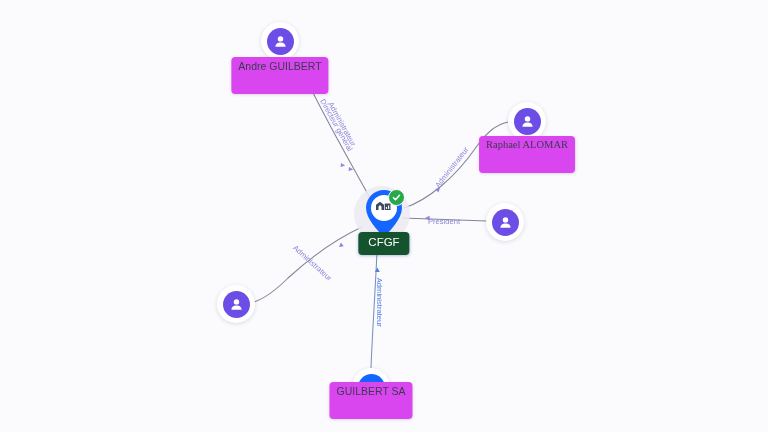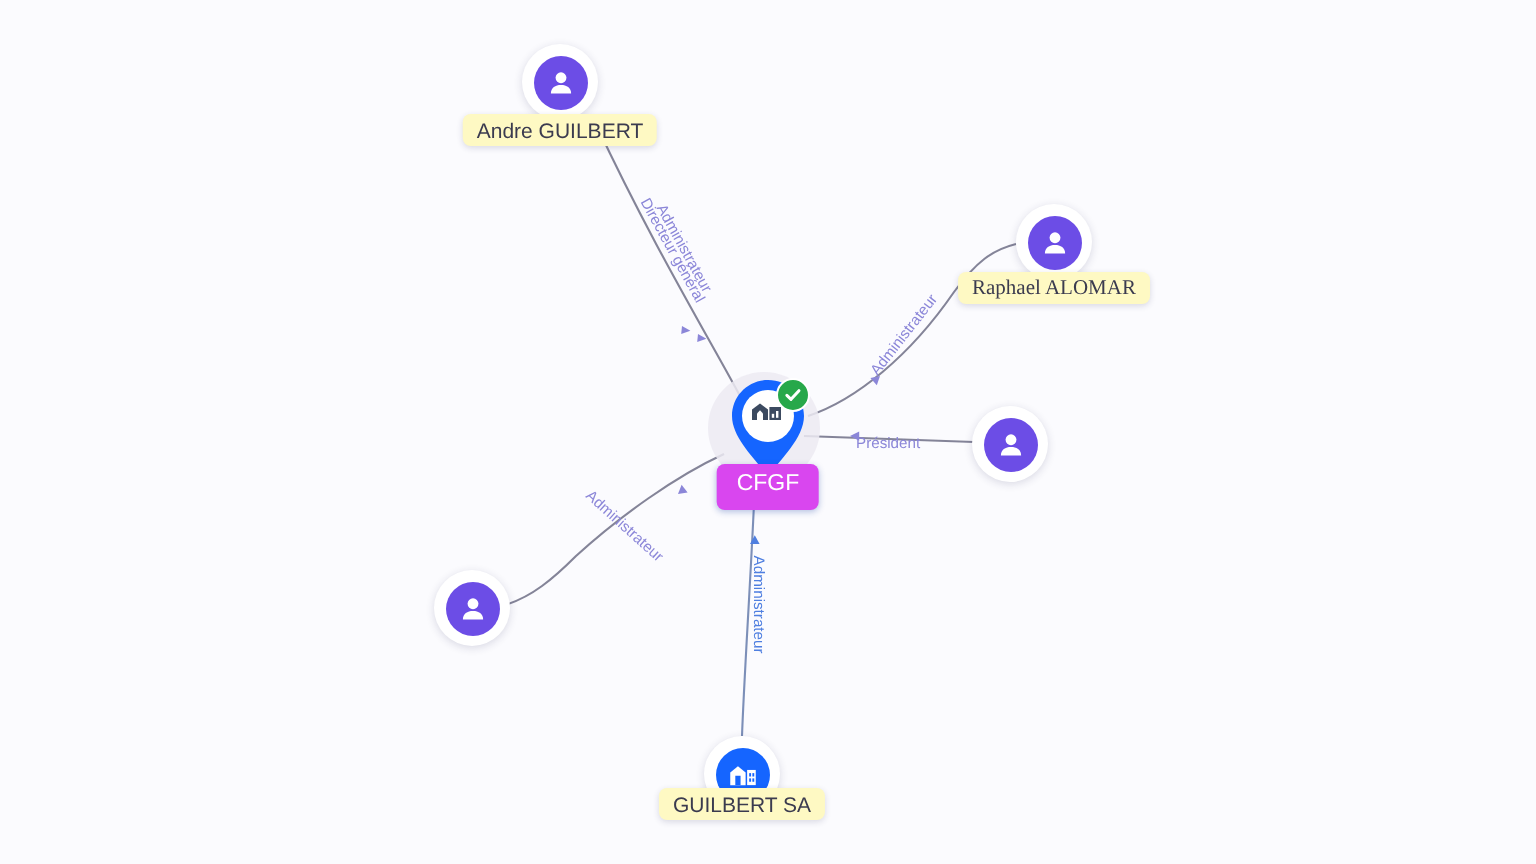--- a/index.html
+++ b/index.html
@@ -61,25 +61,25 @@
     border-radius: 50%;
     background: #1565ff;
     display: flex;
     align-items: center;
     justify-content: center;
   }
 
   
   .node-label {
     position: absolute;
-    background: #fef9c3;
+    background: #d946ef;
     color: #3b3b4f;
     font-size: 10.5px;
     line-height: 1;
-    padding: 4px 7px 1px 7px;
+    padding: 4px 7px 22px 7px;
     border-radius: 4px;
     white-space: nowrap;
     box-shadow: 0 1px 3px rgba(40,40,90,0.16);
     transform: translateX(-50%);
     z-index: 7;
   }
 
   
   .pin-halo {
     position: absolute;
@@ -102,21 +102,21 @@
     border-radius: 50%;
     background: #27a84a;
     border: 1.5px solid #ffffff;
     display: flex;
     align-items: center;
     justify-content: center;
     z-index: 9;
   }
   .center-label {
     position: absolute;
-    background: #d946ef;
+    background: #14532d;
     color: #ffffff;
     font-size: 11.5px;
     line-height: 1;
     padding: 5px 10px 6px 10px;
     border-radius: 4px;
     white-space: nowrap;
     transform: translateX(-50%);
     z-index: 10;
     box-shadow: 0 1px 3px rgba(20,60,160,0.3);
   }
@@ -237,15 +237,15 @@
         <path d="M1.2 13.4 L1.2 6.6 L5.3 3.3 L9.4 6.6 L9.4 13.4 Z" fill="#ffffff"></path>
         <rect x="10.2" y="5.3" width="4.6" height="8.1" fill="#ffffff"></rect>
         <rect x="3.9" y="8.4" width="2.8" height="5.0" fill="#1565ff"></rect>
         <rect x="11.3" y="7.0" width="1.0" height="1.8" fill="#1565ff"></rect>
         <rect x="13.0" y="7.0" width="1.0" height="1.8" fill="#1565ff"></rect>
         <rect x="11.3" y="9.8" width="1.0" height="1.8" fill="#1565ff"></rect>
         <rect x="13.0" y="9.8" width="1.0" height="1.8" fill="#1565ff"></rect>
       </svg>
     </div>
   </div>
-  <div class="node-label" style="left:371px; top:394px;">GUILBERT SA</div>
+  <div class="node-label" style="left:371px; top:382px;">GUILBERT SA</div>
 
 </div>
 
 </body></html>

